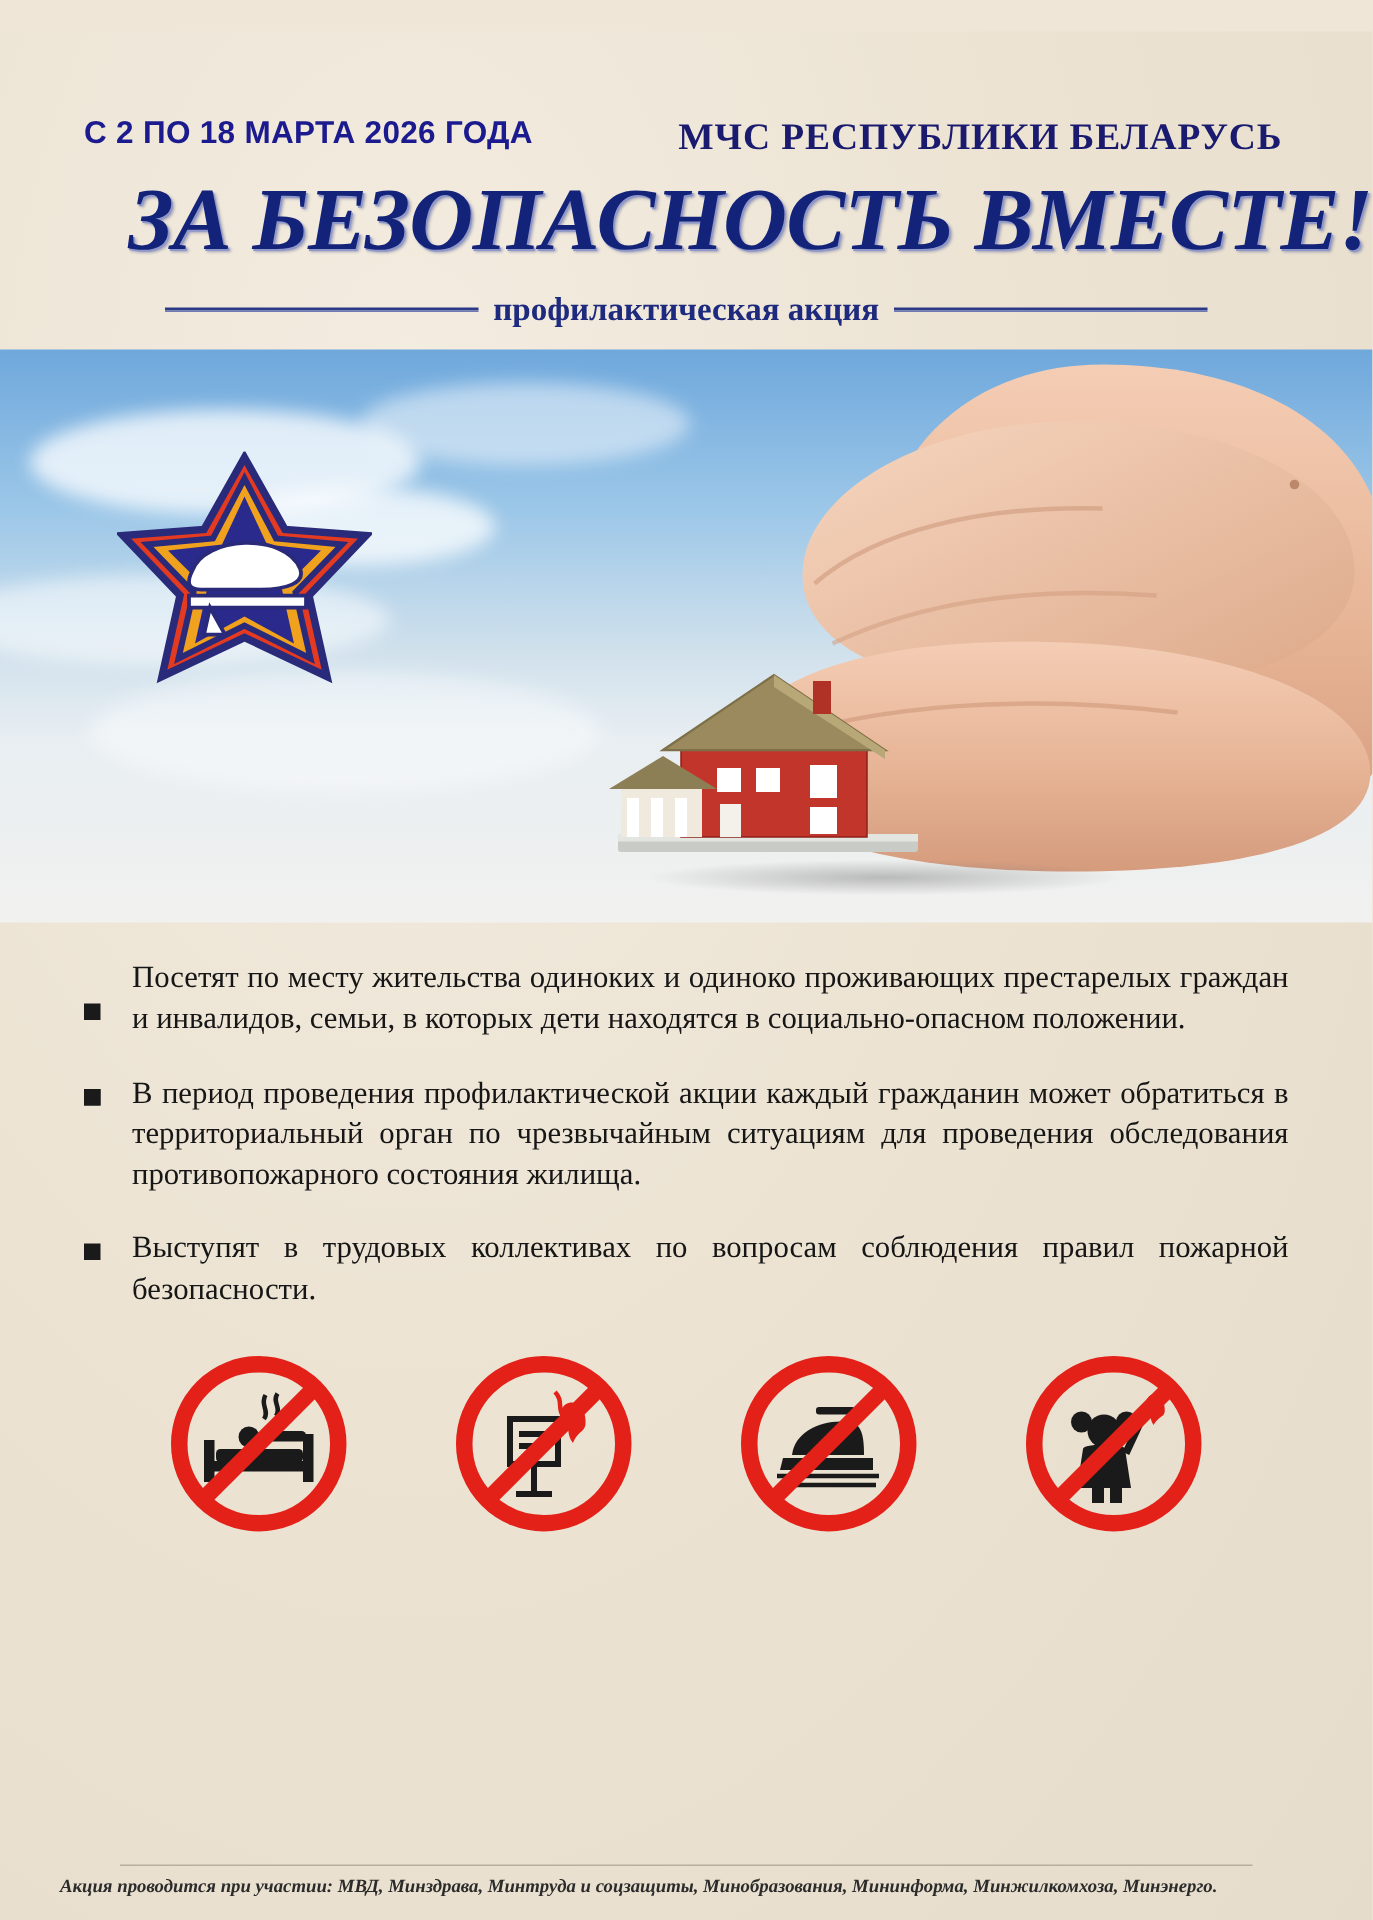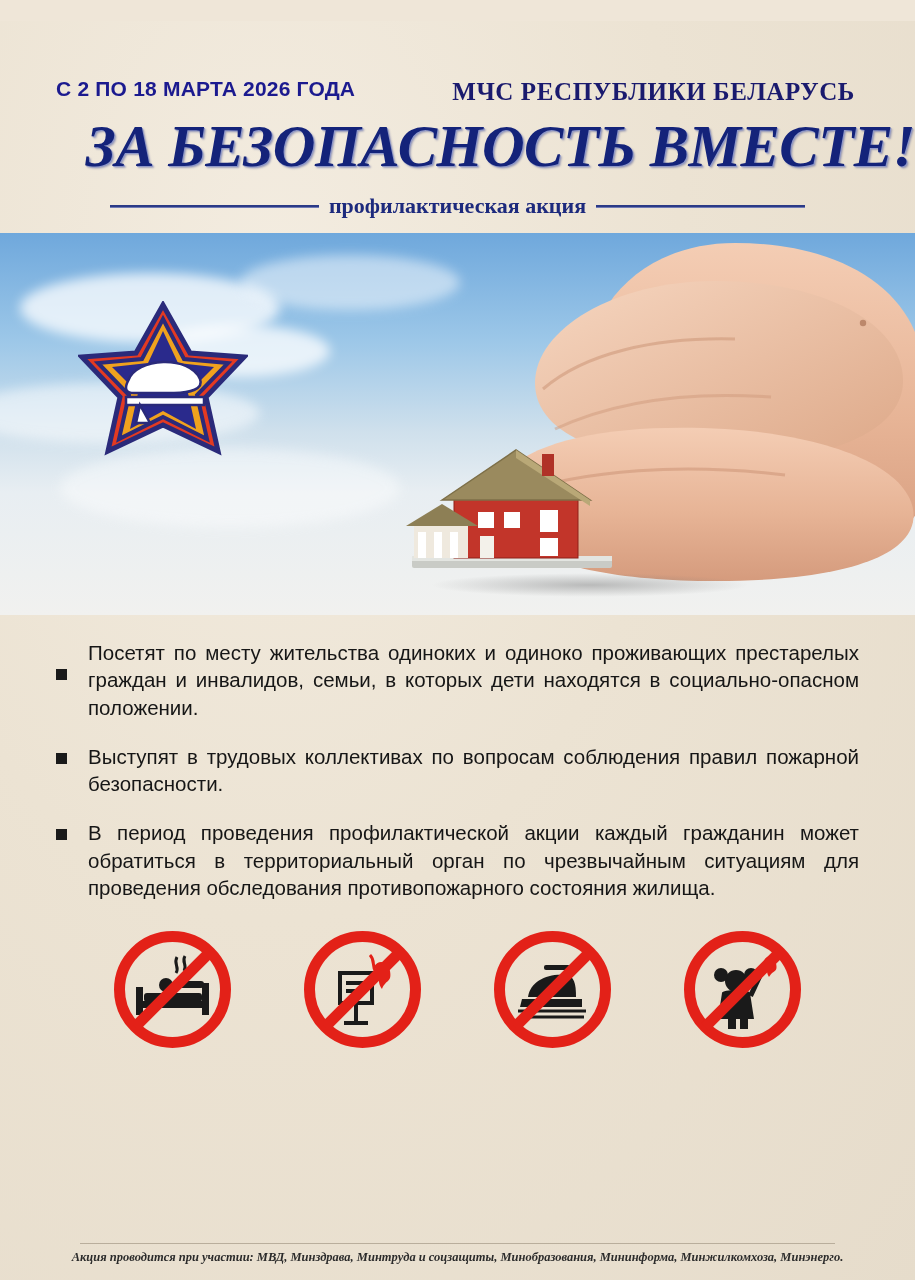--- a/index.html
+++ b/index.html
@@ -150,21 +150,21 @@
   }
   ul.points {
     list-style: none;
     margin: 0;
     padding: 0 18px 0 14px;
   }
   ul.points li {
     position: relative;
     padding-left: 36px;
     margin-bottom: 22px;
-    font-family: Liberation Sans, sans-serif;
+    font-family: Liberation Serif, serif;
     font-size: 20.5px;
     line-height: 1.33;
     text-align: justify;
     color: #161616;
   }
   ul.points li .bullet {
     position: absolute;
     left: 4px;
     top: 10px;
     width: 11px;
@@ -184,21 +184,20 @@
     width: 125px;
     height: 125px;
     position: relative;
   }
   .ban svg { width:100%; height:100%; display:block; }
   
   .footer {
     position: absolute;
     left: 0; right: 0;
     bottom: 24px;
-    text-align: center;
     font-family: "Liberation Serif", serif;
     font-style: italic;
     font-weight: bold;
     font-size: 12.5px;
     color: #2b2b2b;
     padding: 0 40px;
   }
   .footer .rule-top {
     border-top: 1px solid #b9ae9c;
     margin: 0 40px 6px 40px;
@@ -300,25 +299,25 @@
     <ul class="points">
       <li>
         <span class="bullet"></span>
         <span>Посетят по месту жительства одиноких и одиноко проживающих престарелых граждан и инвалидов, семьи, в которых дети находятся в социально-опасном положении.</span>
       </li>
       <li>
         <span class="bullet"></span>
       </li>
       <li>
         <span class="bullet"></span>
-        <span>Выступят в трудовых коллективах по вопросам соблюдения правил пожарной безопасности.</span>
+        <span>В период проведения профилактической акции каждый гражданин может обратиться в территориальный орган по чрезвычайным ситуациям для проведения обследования противопожарного состояния жилища.</span>
       </li>
       <li>
         <span class="bullet"></span>
-        <span>В период проведения профилактической акции каждый гражданин может обратиться в территориальный орган по чрезвычайным ситуациям для проведения обследования противопожарного состояния жилища.</span>
+        <span>Выступят в трудовых коллективах по вопросам соблюдения правил пожарной безопасности.</span>
       </li>
     </ul>
 
     <div class="icons-row">
 
       <div class="ban">
         <svg viewBox="0 0 125 125">
           <circle cx="62.5" cy="62.5" r="53" fill="none" stroke="#e32118" stroke-width="11"></circle>
           <g fill="#1a1a1a">
             <rect x="26" y="74" width="72" height="7"></rect>

